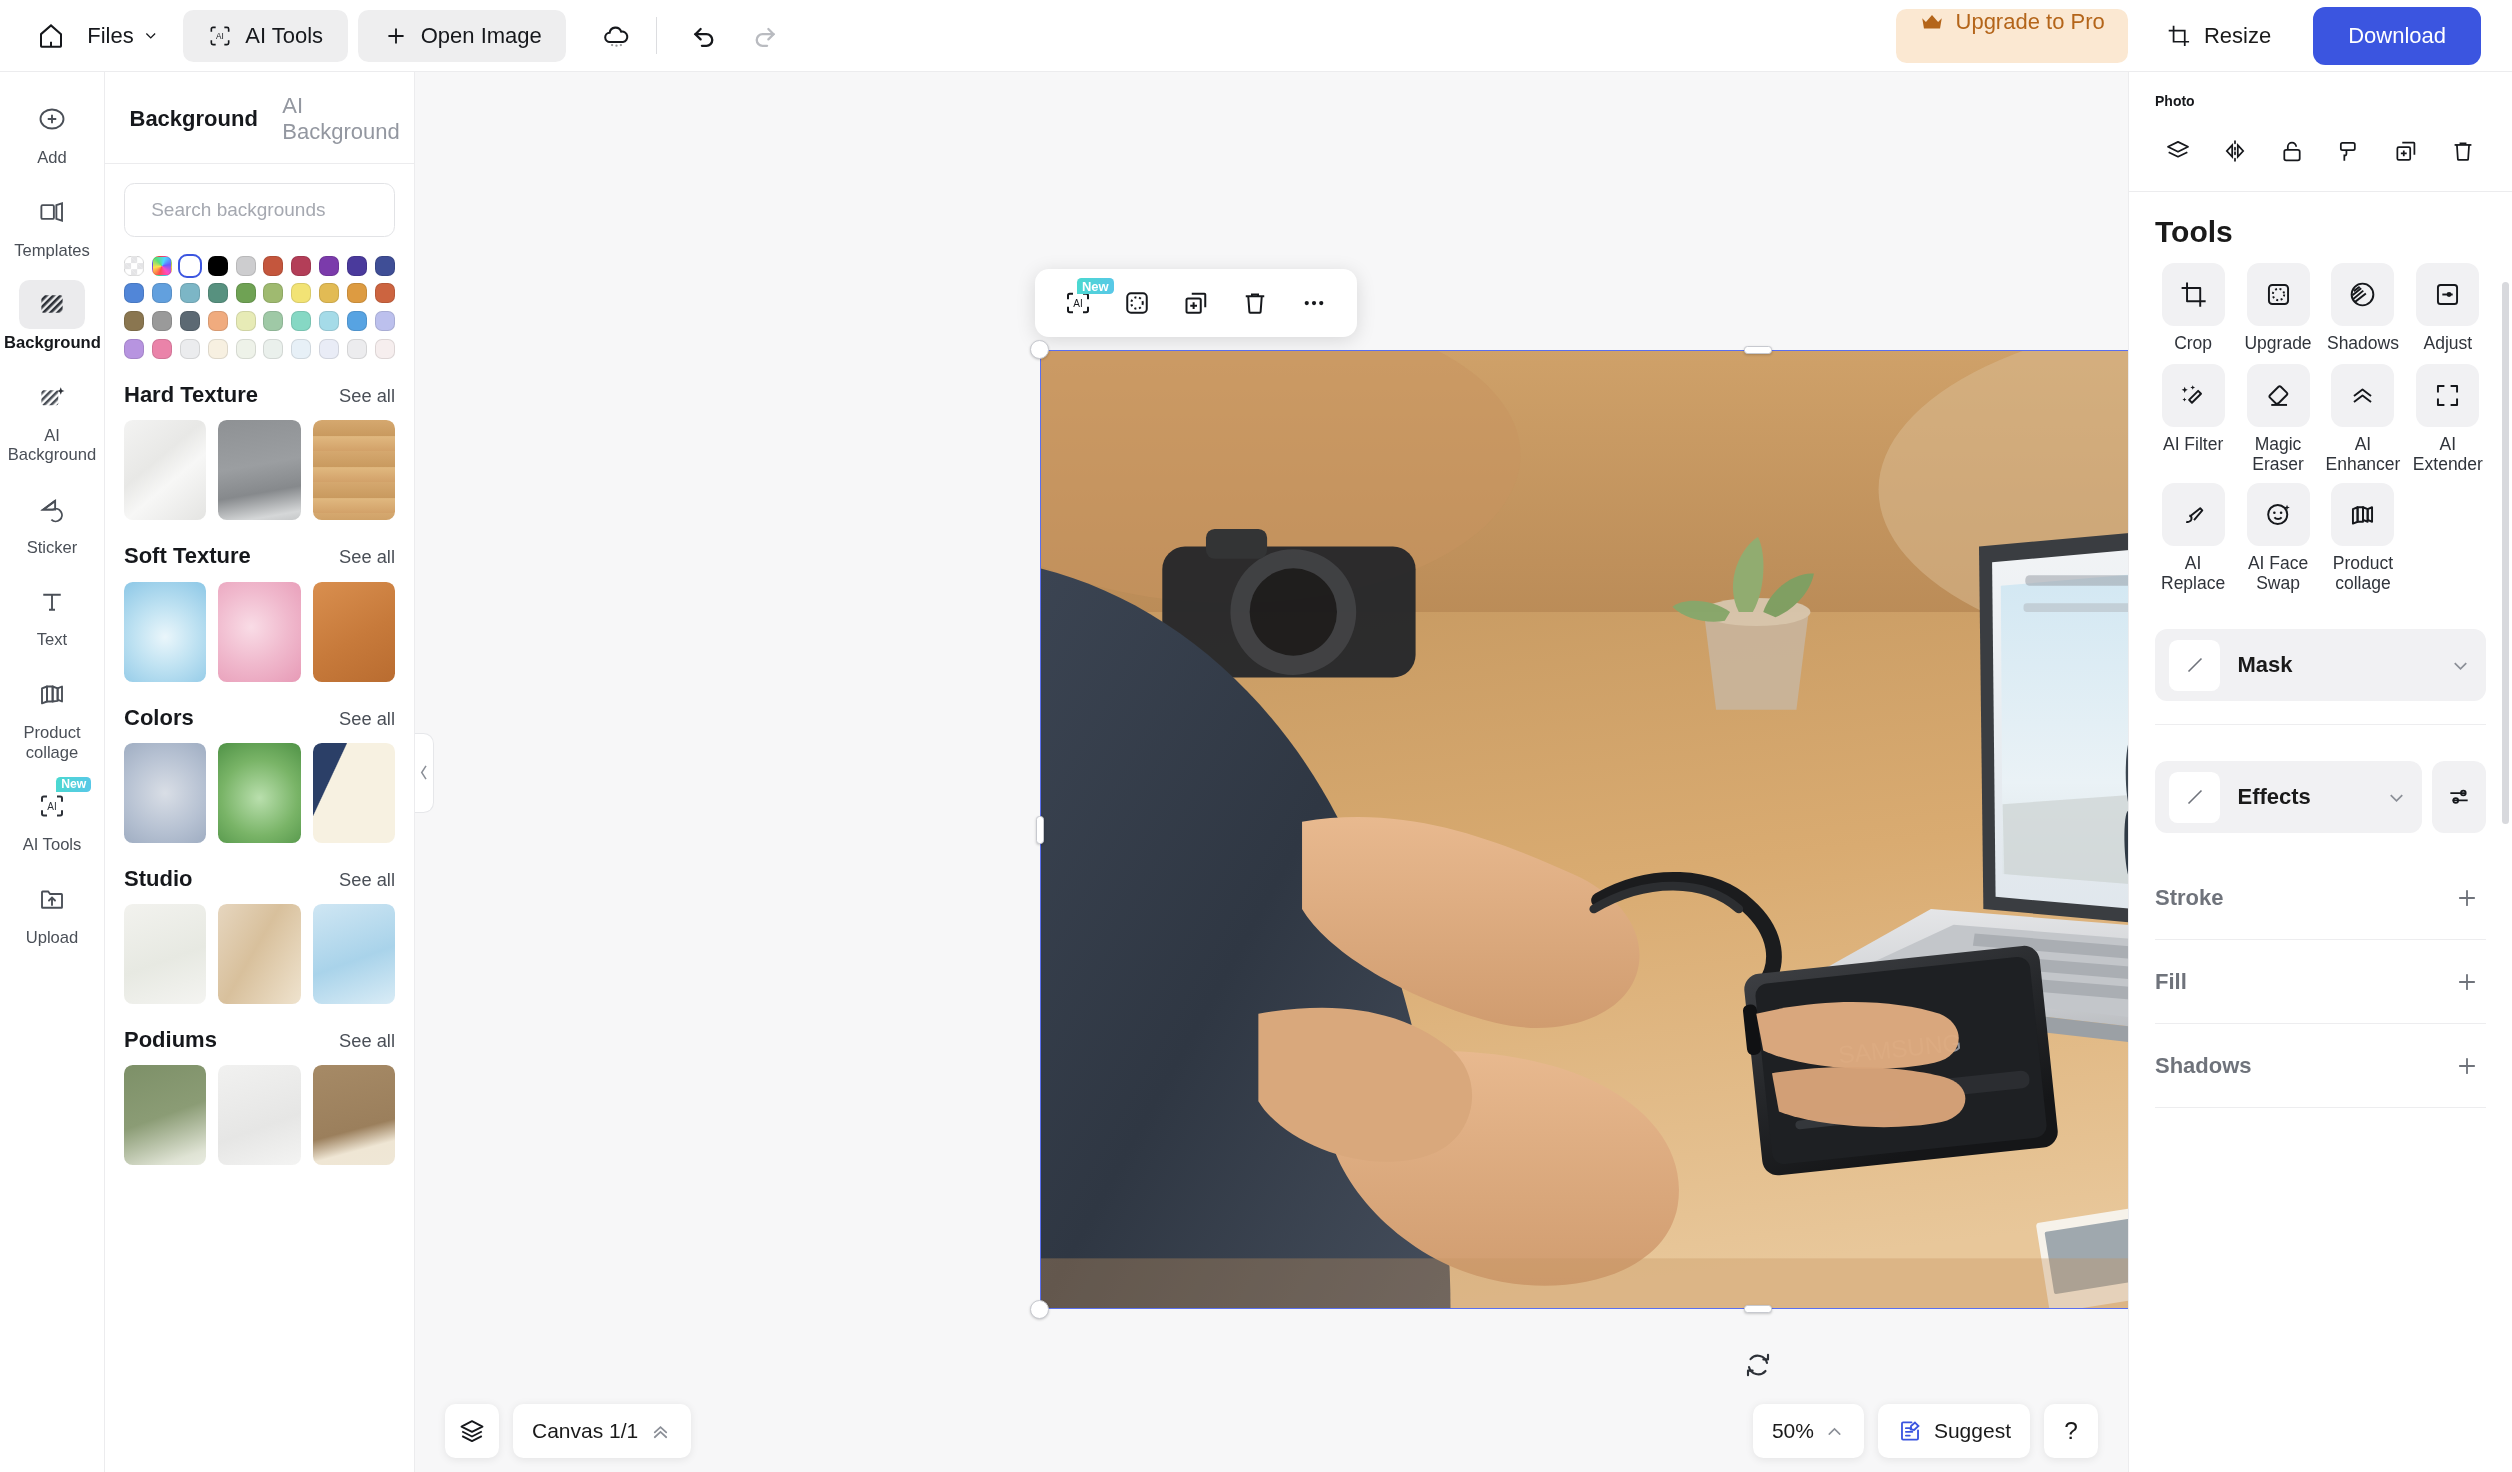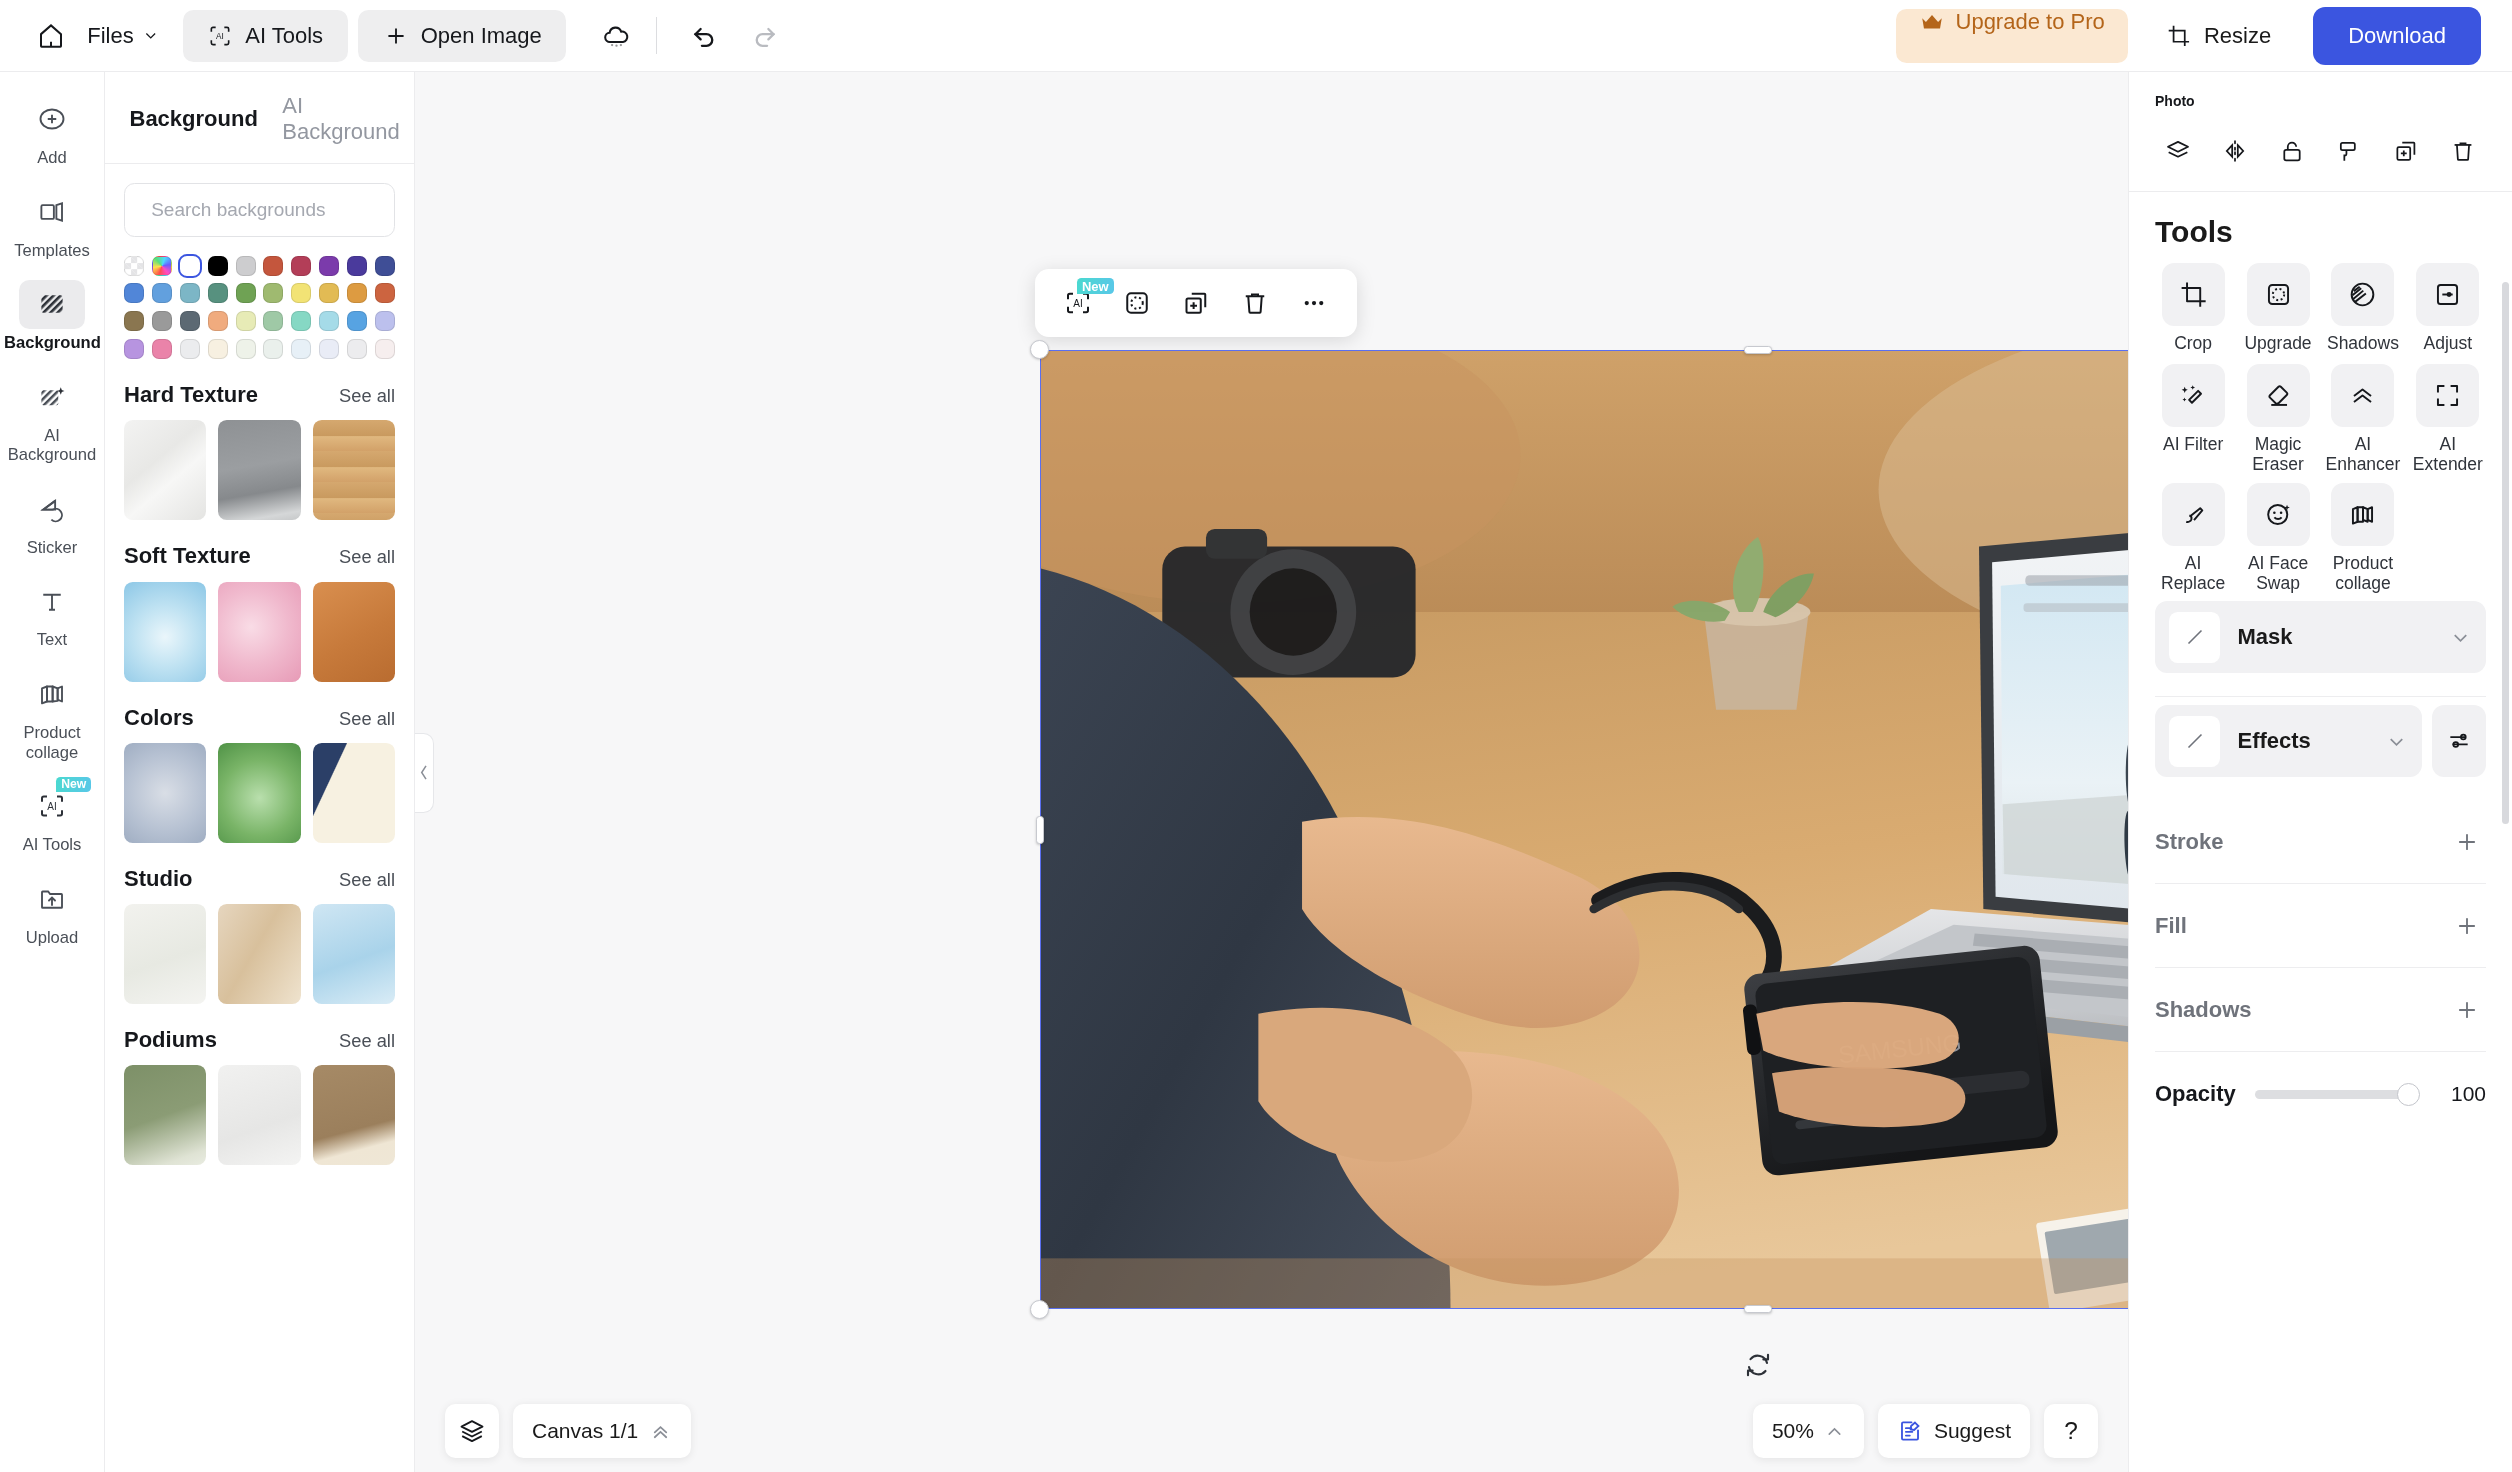--- a/index.html
+++ b/index.html
@@ -147,21 +147,21 @@
   .rp-icons { display:flex; align-items:center; justify-content:space-between; padding:19px 26px 17.5px; border-bottom:0.9px solid #ececee; }
   .rp-ico { width:45px; height:45px; display:flex; align-items:center; justify-content:center; border-radius:7.9px; cursor:pointer;}
   .rp-body { flex:1 1 auto; overflow:hidden; padding:0 26px; }
   .replace-btn { margin:24.5px 0 8.7px; height:58px; background:#f1f1f3; border-radius:10.5px; display:flex; align-items:center; justify-content:center; font-size:22px; cursor:pointer; }
   .tools-title { font-size:30px; font-weight:bold; margin:23px 0 14px; }
   .tools-grid { display:grid; grid-template-columns:repeat(4,1fr); gap:8.7px 8.7px; }
   .tool { display:flex; flex-direction:column; align-items:center; gap:7px; cursor:pointer; }
   .tool-ico { width:63px; height:63px; border-radius:12.2px; background:#f1f1f3; display:flex; align-items:center; justify-content:center;}
   .tool-lbl { font-size:17.5px; color:#30343b; text-align:center; line-height:1.15; min-height:23px;}
 
-  .bigrow { display:flex; align-items:center; gap:10.5px; margin-top:8px; }
+  .bigrow { display:flex; align-items:center; gap:10.5px; margin-top:36px; }
   .bigcard { flex:1 1 auto; height:72px; background:#f1f1f3; border-radius:12.2px; display:flex; align-items:center; padding:0 14px; gap:17.5px; cursor:pointer;}
   .bigcard-thumb { width:51px; height:51px; background:#fff; border-radius:8.7px; display:flex; align-items:center; justify-content:center; }
   .bigcard-lbl { font-size:22px; font-weight:bold; flex:1 1 auto; }
   .sq-btn { width:54px; height:72px; background:#f1f1f3; border-radius:12.2px; display:flex; align-items:center; justify-content:center; cursor:pointer;}
   .hr { height:0.9px; background:#ededef; margin:23px 0 0; }
 
   .proprow { display:flex; align-items:center; justify-content:space-between; height:84px; border-bottom:0.9px solid #ededef; }
   .proprow .lbl { font-size:22px; font-weight:bold; color:#6f737b; }
   .plus { width:38px; height:38px; display:flex; align-items:center; justify-content:center; cursor:pointer;}
   .opacity-row { display:flex; align-items:center; gap:19px; height:84px; }
@@ -936,27 +936,20 @@
             <div class="proprow">
               <span class="lbl">Shadows</span>
               <span class="plus">
                 <svg width="26" height="26" viewBox="0 0 24 24" fill="none" stroke="#6f737b" stroke-width="1.7" stroke-linecap="round">
                   <path d="M12 5.4v13.2M5.4 12h13.2"></path>
                 </svg>
               </span>
             </div>
           </div>
 
-        <div class="opacity-row">
-          <span class="lbl">Opacity</span>
-          <div class="slider">
-              <div class="knob"></div>
-            </div>
-          <span class="opacity-val">100</span>
-        </div>
       </div>
 
       <div class="rp-scrollbar"></div>
     </div>
 
   </div>
 </div>
 
 
 </body></html>

